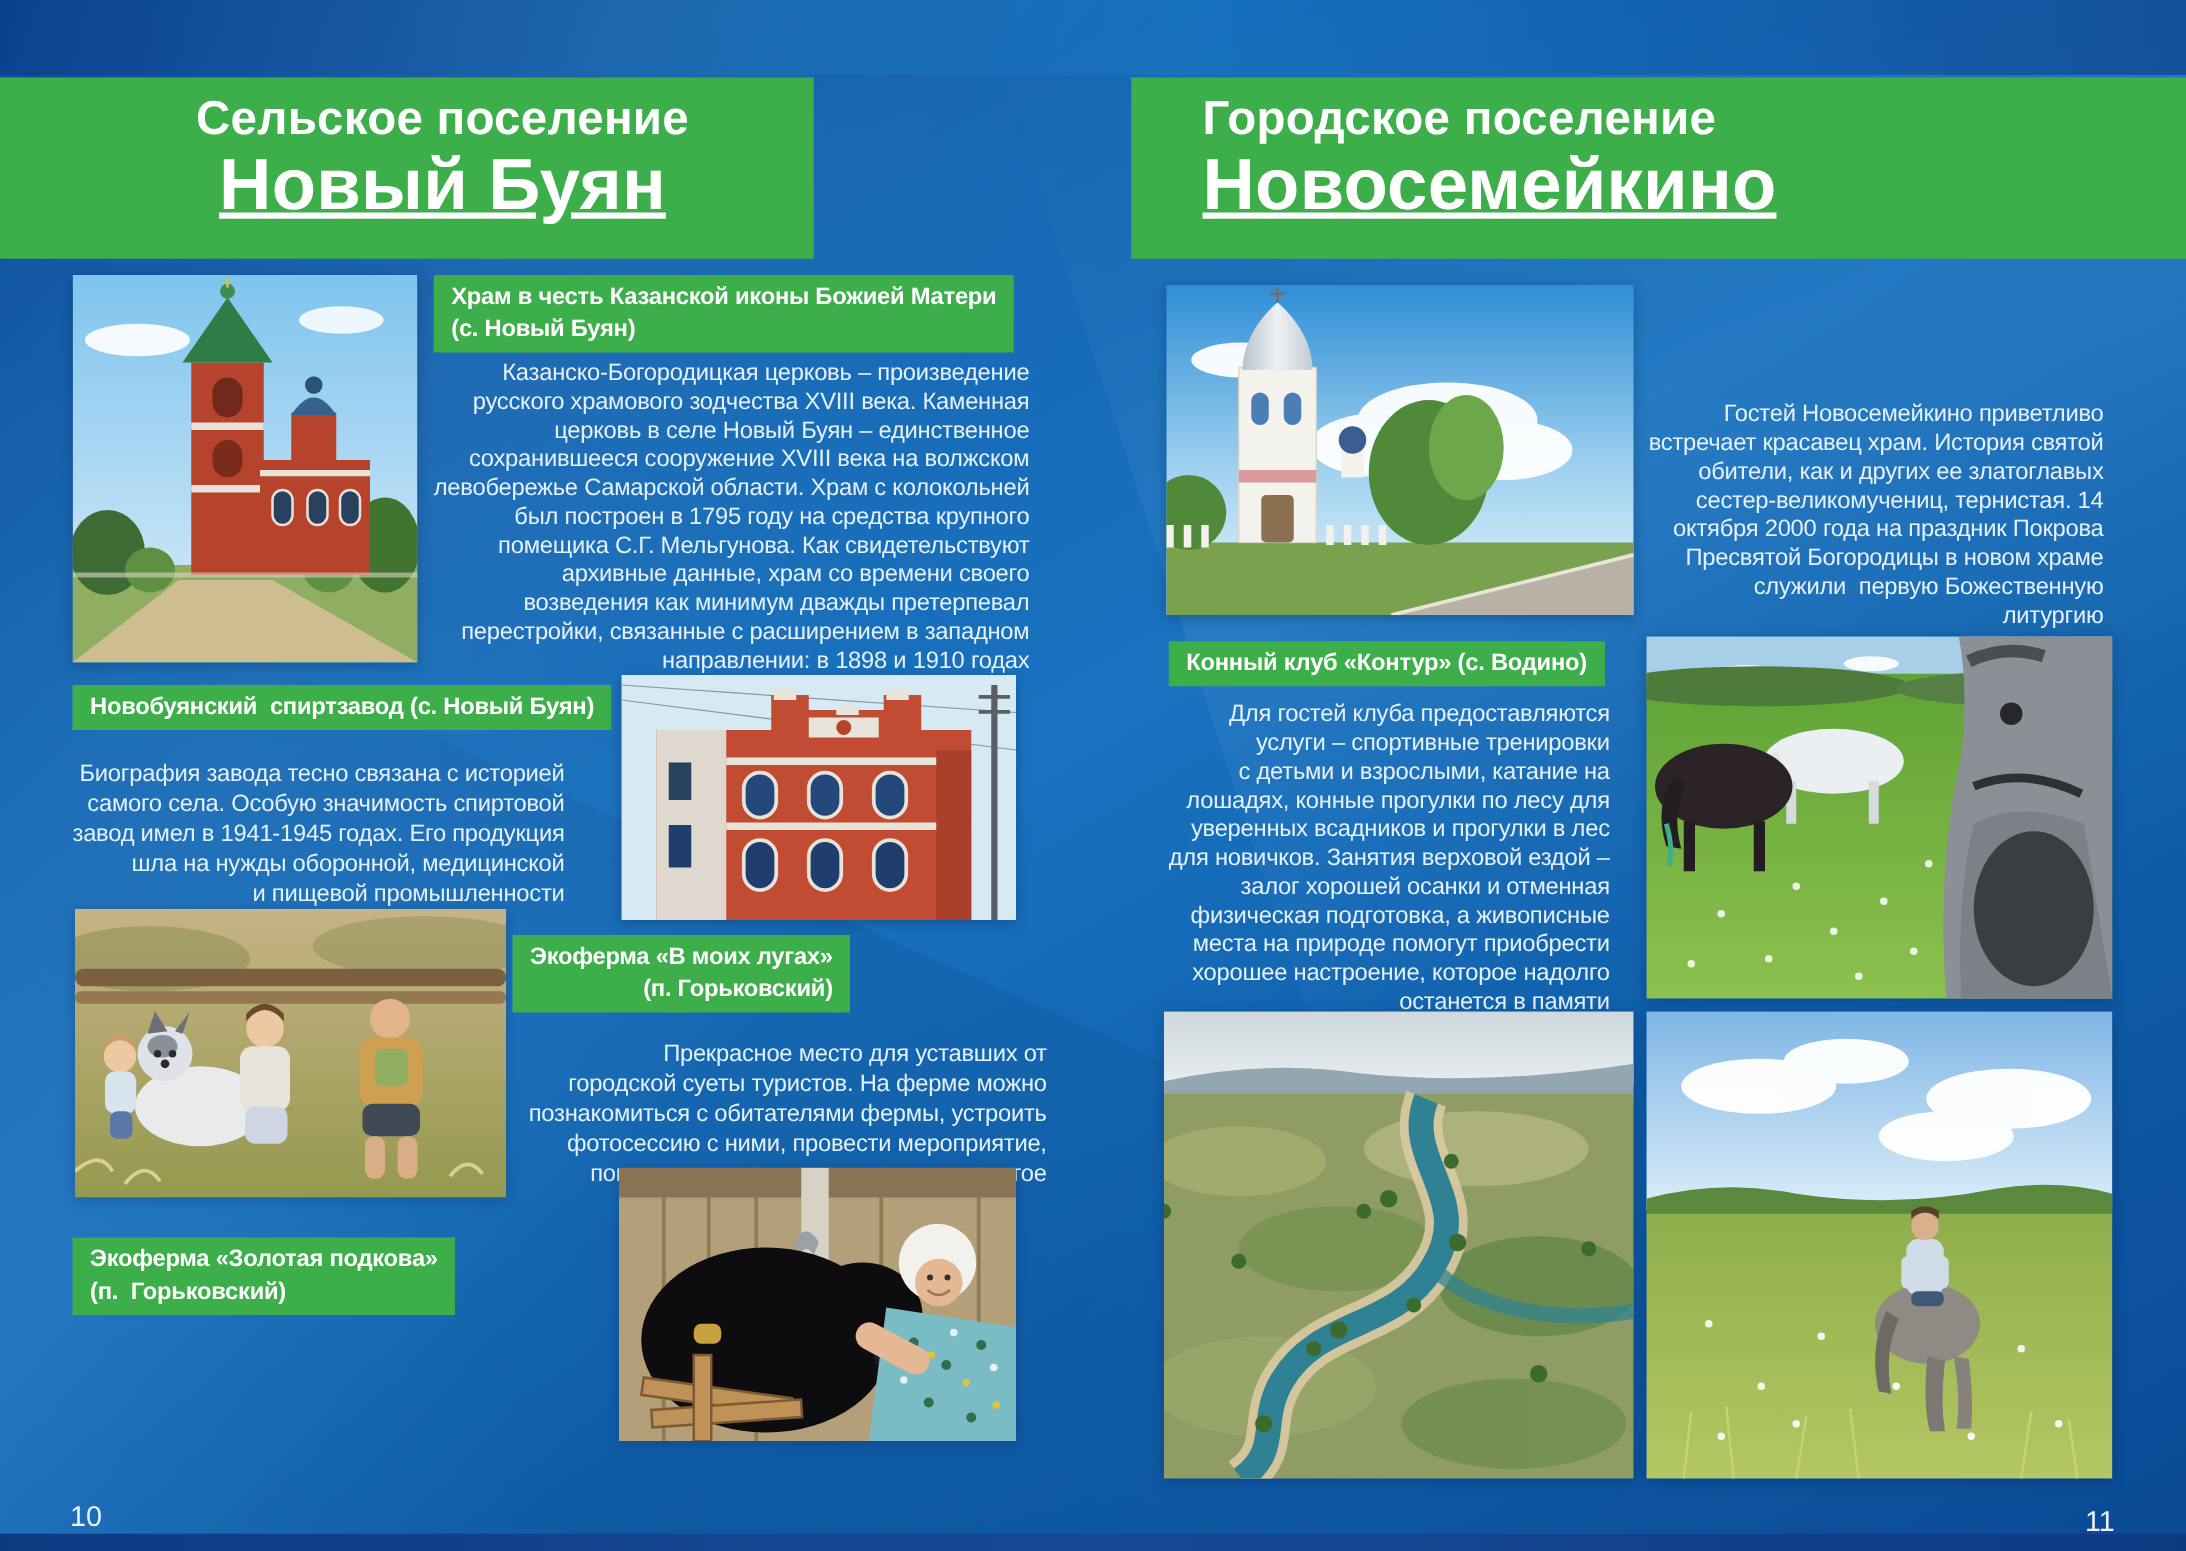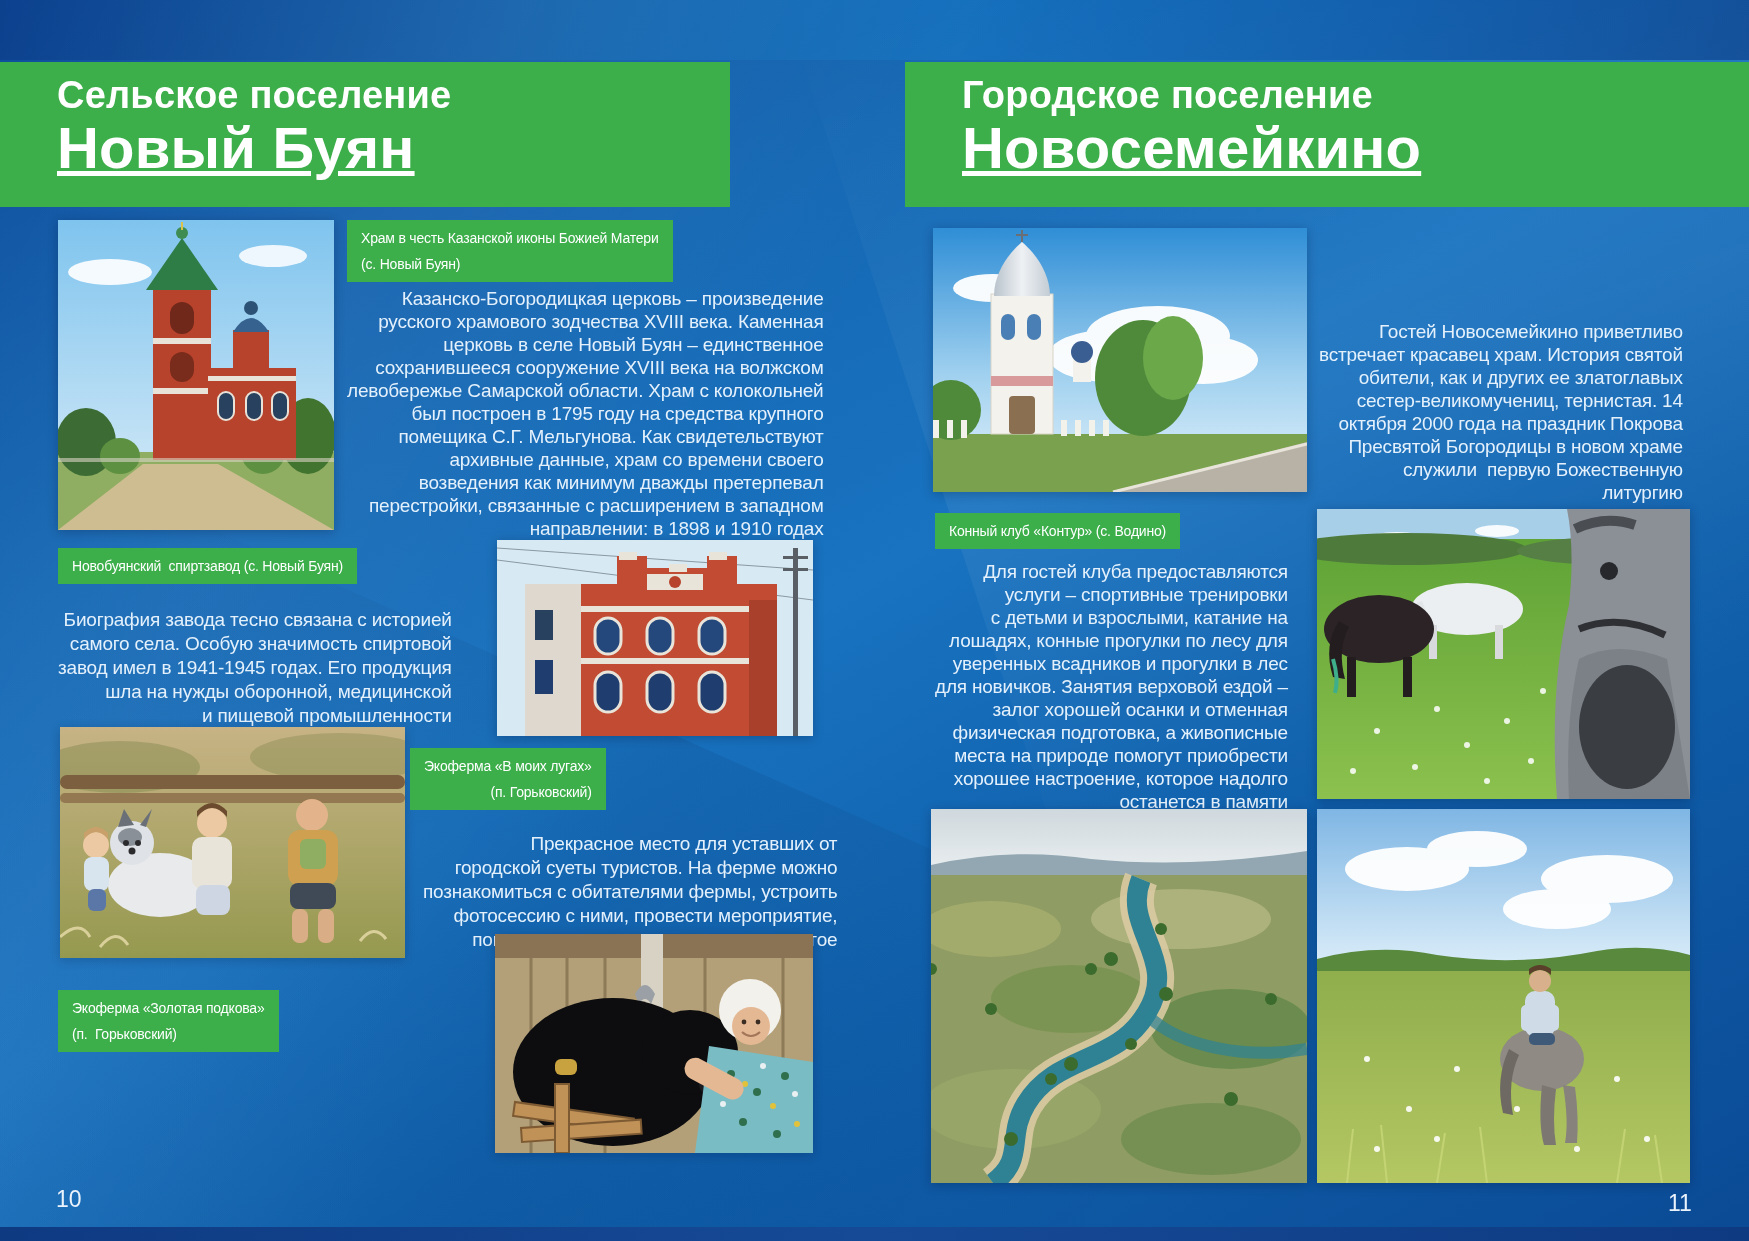--- a/index.html
+++ b/index.html
@@ -11,32 +11,32 @@
     background:linear-gradient(90deg,rgba(255,255,255,0) 0%,rgba(255,255,255,.05) 50%,rgba(255,255,255,0) 100%);}
   .streak.s2{left:900px;top:-200px;width:1400px;height:900px;transform:rotate(-18deg);
     background:linear-gradient(180deg,rgba(255,255,255,0) 0%,rgba(255,255,255,.06) 55%,rgba(255,255,255,0) 100%);}
   .streak.s3{left:-100px;top:700px;width:1200px;height:900px;transform:rotate(24deg);
     background:linear-gradient(90deg,rgba(0,20,70,0) 0%,rgba(0,20,70,.10) 50%,rgba(0,20,70,0) 100%);}
   .topband{position:absolute;left:0;top:0;width:1749px;height:60px;
     background:linear-gradient(100deg,#0c418e 0%,#1366b0 35%,#1570bd 55%,#0f5dac 80%,#0c4b97 100%);}
   .footerbar{position:absolute;left:0;top:1227px;width:1749px;height:14px;
     background:linear-gradient(90deg,#0e3a82,#164a96 50%,#0e3a82);}
   .banner{position:absolute;top:62px;height:145px;background:#3cae4a;color:#fff;box-sizing:border-box;padding:13px 0 0 57px;}
-  .banner.left{left:0;width:730px;}
+  .banner.left{left:0;width:651px;text-align:center;}
   .banner.right{left:905px;width:844px;}
   .kicker{font-size:38px;font-weight:700;line-height:1.1;letter-spacing:.2px;}
   .btitle{font-size:58px;font-weight:700;line-height:1.08;letter-spacing:.2px;text-decoration:underline;}
-  .label{position:absolute;background:#3cae4a;color:#fff;font-weight:400;font-size:14px;
+  .label{position:absolute;background:#3cae4a;color:#fff;font-weight:700;font-size:19px;
     line-height:26px;padding:5px 14px;white-space:pre;letter-spacing:-.2px;}
   .body{position:absolute;color:#e4f1fc;font-size:19px;line-height:23px;white-space:pre;letter-spacing:-.2px;text-align:right;}
   .body.lh24{line-height:24px;margin-top:12px;}
   .photo{position:absolute;box-shadow:0 2px 10px rgba(0,10,40,.25);overflow:hidden;}
   .photo svg{display:block;width:100%;height:100%;}
   .photo.feather{box-shadow:inset 0 0 0 0 #fff, 0 2px 10px rgba(0,10,40,.2);}
-  .pagenum{position:absolute;color:#eaf2fb;font-size:23px;}
+  .pagenum{position:absolute;color:#eaf2fb;font-size:23px;margin-top:14px;}
 </style>
 </head>
 <body>
 
 <div class="page">
 
   <div class="topband"></div>
   <div class="streak s1"></div>
   <div class="streak s2"></div>
   <div class="streak s3"></div>

